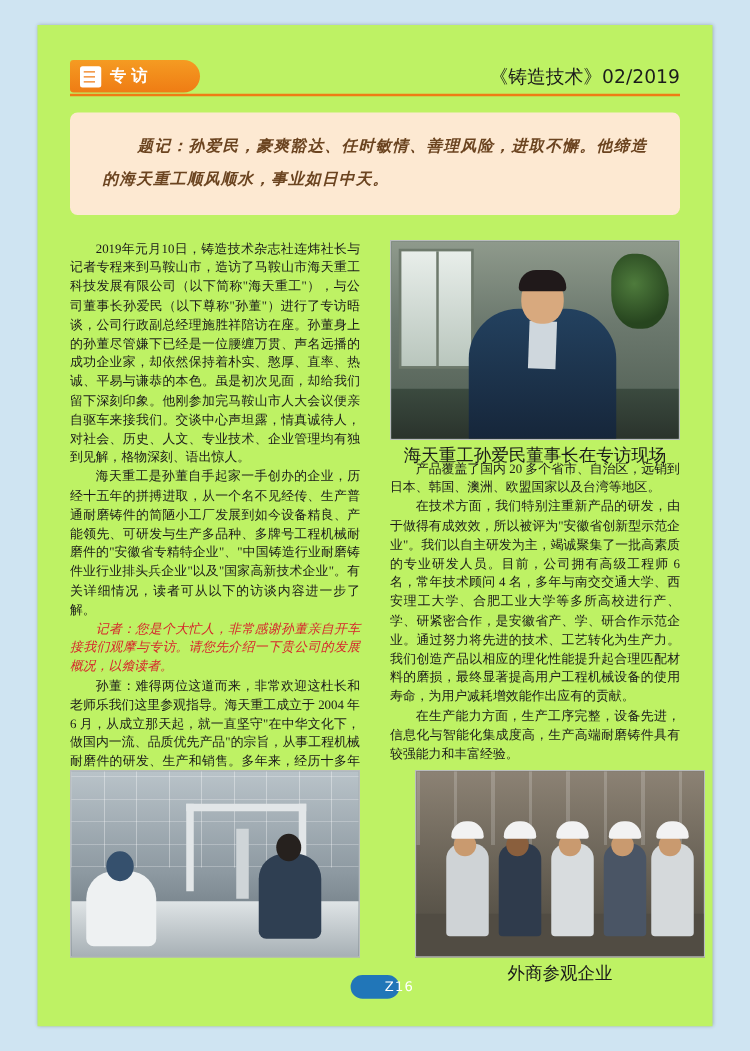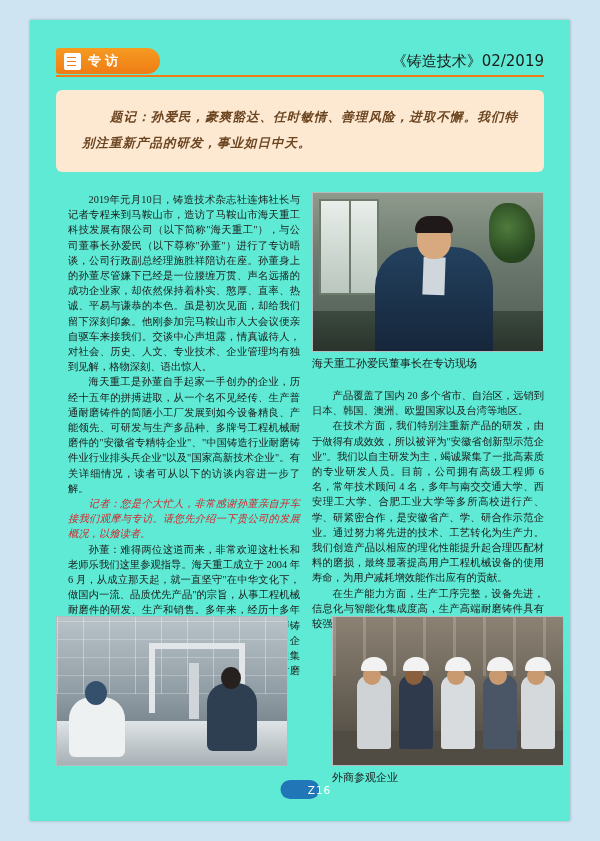--- a/index.html
+++ b/index.html
@@ -9,21 +9,21 @@
     background: #cfe4f2;
     font-family: "Liberation Serif", serif;
     position: relative;
     overflow: hidden;
   }
   
   .page {
     position: absolute;
     left: 30px; top: 20px;
     width: 540px; height: 801px;
-    background: #5eead4;
+    background: #bef264;
     box-shadow: 0 0 3px rgba(0,0,0,0.25);
   }
   
   .header {
     position: absolute;
     left: 0; top: 28px;
     width: 540px; height: 28px;
   }
   .header-tab {
     position: absolute;
@@ -96,35 +96,35 @@
   
   .col {
     position: absolute;
     width: 232px;
     font-size: 10.3px;
     line-height: 15.2px;
     color: #1a1a1a;
     text-align: justify;
   }
   .col p { margin: 0 0 0 0; text-indent: 2em; }
-  .col-left { left: 38px; top: 172px; }
-  .col-right { left: 282px; top: 368px; width: 232px; }
+  .col-left { left: 26px; top: 172px; }
+  .col-right { left: 282px; top: 348px; width: 232px; }
   .highlight { color: #d6262c; font-style: italic; }
   
   .figure { position: absolute; }
   .figure .ph {
     width: 100%;
     border: 1px solid #b9bcbe;
     overflow: hidden;
     position: relative;
   }
   .figure .cap {
     margin-top: 4px;
-    text-align: left;
-    font-size: 11px;
+    text-align: center;
+    font-size: 14px;
     color: #1a1a1a;
     font-family: Liberation Sans, sans-serif;
   }
   
   #fig-interview { left: 282px; top: 172px; width: 232px; }
   #fig-interview .ph { height: 160px; background: #5d6b62; }
   .iv-wall {
     position: absolute; inset: 0;
     background:
       linear-gradient(180deg,#8f9a8c 0%, #6d7a6f 40%, #4c5a4f 100%);
@@ -219,21 +219,21 @@
   <div class="header">
     <div class="header-tab">
       <span class="tab-icon"></span>
       <span class="tab-label">专访</span>
     </div>
     <div class="header-journal">《铸造技术》02/2019</div>
     <div class="header-rule"></div>
   </div>
 
   <div class="lead-box">
-    <div class="lead-text">题记：孙爱民，豪爽豁达、任时敏情、善理风险，进取不懈。我们特别注重新产品的研发，事业如日中天。</div>
+    <div class="lead-text">题记：孙爱民，豪爽豁达、任时敏情、善理风险，进取不懈。他缔造的海天重工顺风顺水，事业如日中天。</div>
   </div>
 
   <div class="col col-left">
     <p>2019年元月10日，铸造技术杂志社连炜社长与记者专程来到马鞍山市，造访了马鞍山市海天重工科技发展有限公司（以下简称"海天重工"），与公司董事长孙爱民（以下尊称"孙董"）进行了专访晤谈，公司行政副总经理施胜祥陪访在座。孙董身上的孙董尽管嫌下已经是一位腰缠万贯、声名远播的成功企业家，却依然保持着朴实、憨厚、直率、热诚、平易与谦恭的本色。虽是初次见面，却给我们留下深刻印象。他刚参加完马鞍山市人大会议便亲自驱车来接我们。交谈中心声坦露，情真诚待人，对社会、历史、人文、专业技术、企业管理均有独到见解，格物深刻、语出惊人。</p>
     <p>海天重工是孙董自手起家一手创办的企业，历经十五年的拼搏进取，从一个名不见经传、生产普通耐磨铸件的简陋小工厂发展到如今设备精良、产能领先、可研发与生产多品种、多牌号工程机械耐磨件的"安徽省专精特企业"、"中国铸造行业耐磨铸件业行业排头兵企业"以及"国家高新技术企业"。有关详细情况，读者可从以下的访谈内容进一步了解。</p>
     <p class="highlight">记者：您是个大忙人，非常感谢孙董亲自开车接我们观摩与专访。请您先介绍一下贵公司的发展概况，以飨读者。</p>
     <p>孙董：难得两位这道而来，非常欢迎这杜长和老师乐我们这里参观指导。海天重工成立于 2004 年 6 月，从成立那天起，就一直坚守"在中华文化下，做国内一流、品质优先产品"的宗旨，从事工程机械耐磨件的研发、生产和销售。多年来，经历十多年的发展，海天重工已经是一家专业生产高端耐磨铸件的"国家高新技术企业"和"安徽省专精特新企业"。是三一重工、中联重科、徐工集团、山推集团、上海日工等国内主要工程机械主产企业的耐磨配件重要供应商。海天重工的</p>
   </div>
 
   <div class="col col-right">

